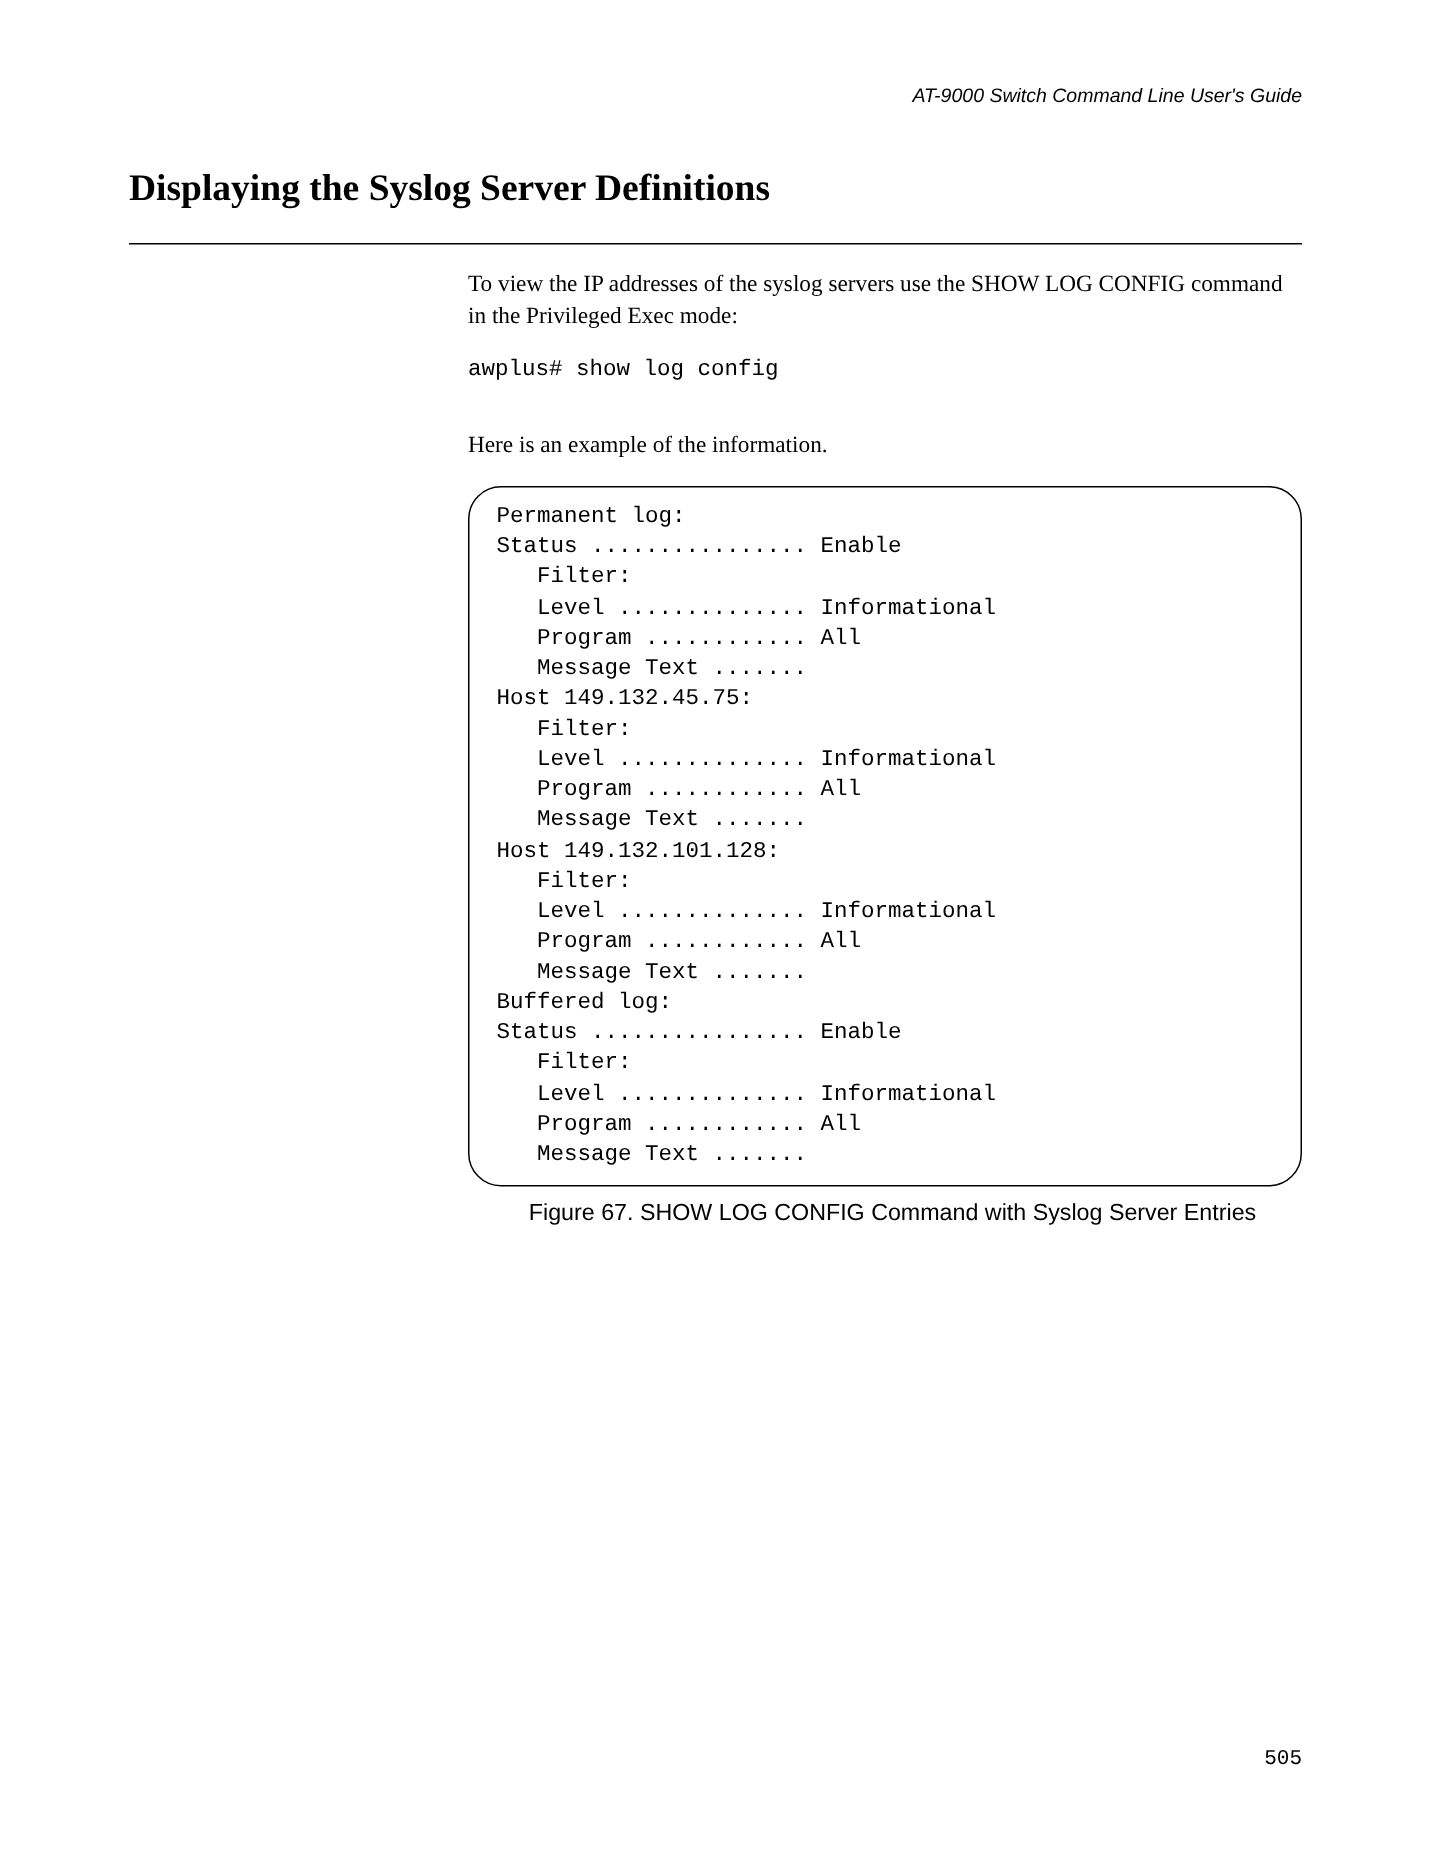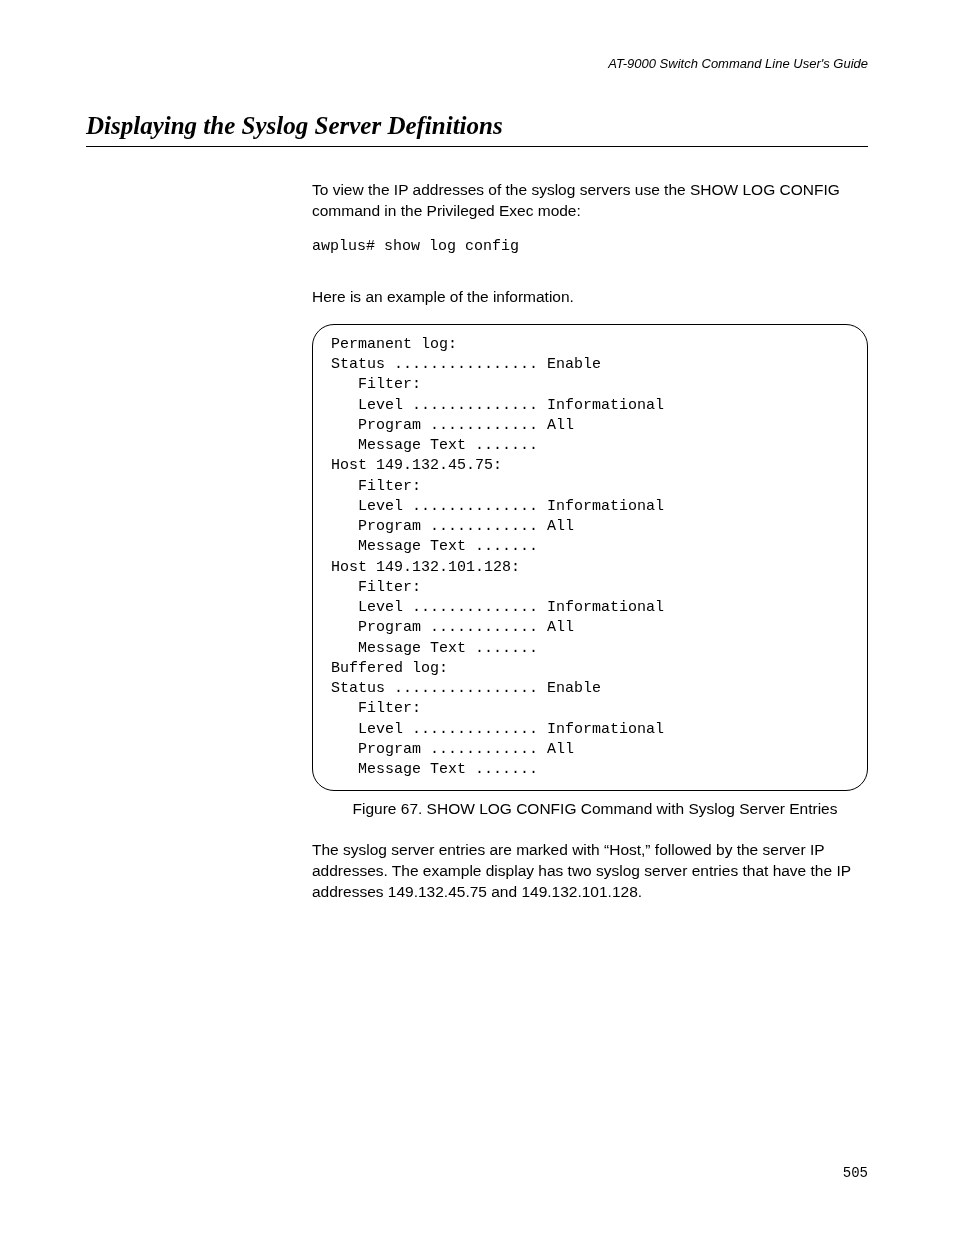--- a/index.html
+++ b/index.html
@@ -25,32 +25,31 @@
     }
     .section-heading {
       position: absolute;
       top: 112px;
       left: 86px;
       right: 86px;
       font-family: "Times New Roman", Times, serif;
       font-weight: bold;
       font-size: 25px;
       border-bottom: 1.5px solid #000;
-      padding-bottom: 6px;
-      font-style: italic;
+      padding-bottom: 22px;
     }
     .content-area {
       position: absolute;
       top: 180px;
       left: 312px;
       right: 86px;
     }
     .body-para {
       font-size: 15.5px;
-      font-family: Liberation Sans, sans-serif;
+      font-family: Liberation Serif, serif;
       line-height: 1.35;
       margin-bottom: 16px;
     }
     .command-line {
       font-family: "Courier New", Courier, monospace;
       font-size: 15px;
       margin-bottom: 32px;
     }
     .output-box {
       border: 1.5px solid #000;
@@ -105,16 +104,15 @@
    Level .............. Informational
    Program ............ All
    Message Text .......
 Buffered log:
 Status ................ Enable
    Filter:
    Level .............. Informational
    Program ............ All
    Message Text .......</div>
   <div class="figure-caption">Figure 67. SHOW LOG CONFIG Command with Syslog Server Entries</div>
-  <p class="body-para">The syslog server entries are marked with “Host,” followed by the server IP addresses. The example display has two syslog server entries that have the IP addresses 149.132.45.75 and 149.132.101.128.</p>
 </div>
 
 <div class="page-number">505</div>
 
 </body></html>

